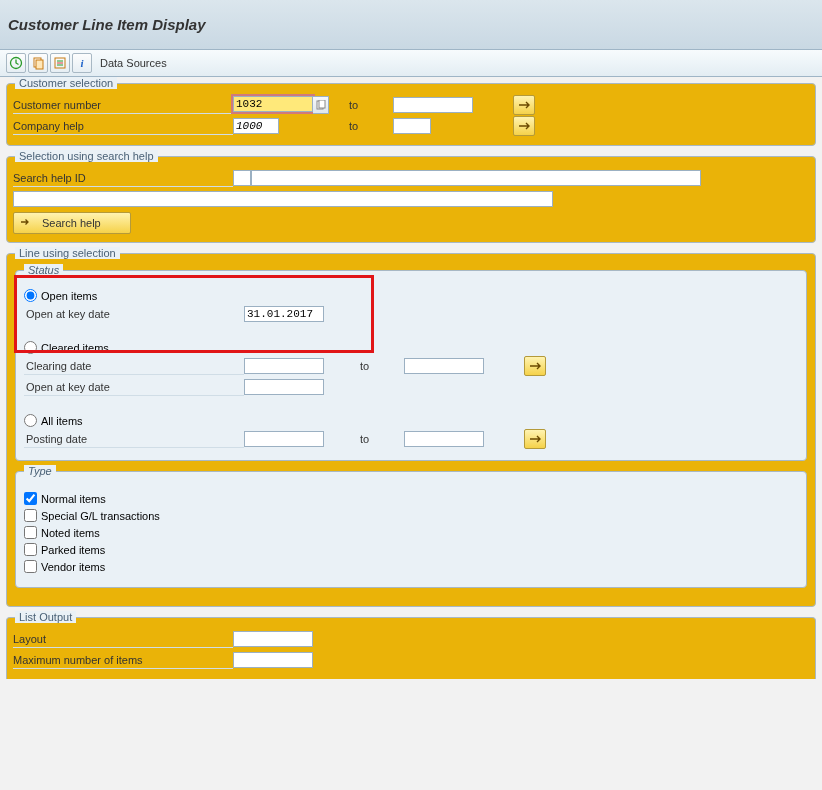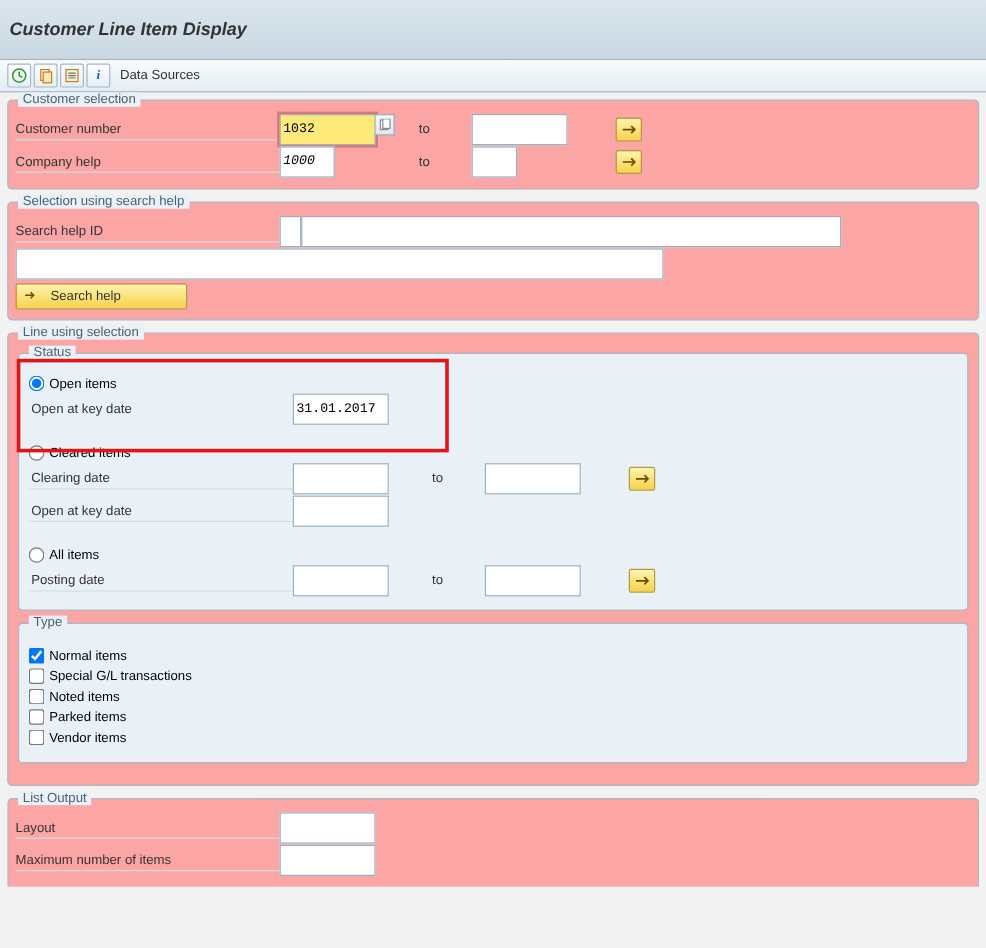--- a/index.html
+++ b/index.html
@@ -46,21 +46,21 @@
     font-family: "Times New Roman", serif;
     font-style: italic;
   }
   .toolbar-label { margin-left: 6px; color: #333; }
   .main {
     padding: 6px;
   }
   .group {
     border: 1px solid #a8b8c4;
     border-radius: 4px;
-    background: #fca5a5;
+    background: #eab308;
     margin-bottom: 10px;
     padding: 4px 6px 8px 6px;
     position: relative;
   }
   .group-title {
     position: relative;
     top: -11px;
     background: #eaf1f6;
     display: inline-block;
     padding: 0 4px;
@@ -74,20 +74,21 @@
     margin: 6px 2px 10px 2px;
     padding: 4px 8px 10px 8px;
   }
   .subgroup-title {
     position: relative;
     top: -11px;
     background: #eaf1f6;
     display: inline-block;
     padding: 0 4px;
     color: #4a6176;
+    font-style: italic;
   }
   .row {
     display: flex;
     align-items: center;
     margin: 1px 0;
     min-height: 20px;
   }
   .label-col {
     width: 220px;
     color: #333;
@@ -98,21 +99,21 @@
   .field-col1 { width: 110px; }
   .to-col { width: 50px; text-align: left; padding-left: 6px; color:#333;}
   .field-col2 { width: 100px; }
   .btn-col { width: 60px; padding-left: 20px; }
   input[type="text"] {
     border: 1px solid #9bb0c2;
     background: #fff;
     height: 16px;
     font-family: "Courier New", monospace;
     font-size: 11px;
-    padding: 12px 2px;
+    padding: 0 2px;
   }
   .in-wide { width: 80px; }
   .in-narrow { width: 46px; font-style: italic; }
   .in-co { width: 38px; }
   .highlight-field {
     background: #ffe97a !important;
     outline: 2px solid #d07a7a;
     outline-offset: 0px;
   }
   .f4-icon {
@@ -127,21 +128,21 @@
   .multi-btn {
     width: 22px; height: 20px;
     border: 1px solid #b49a3a;
     background: linear-gradient(#fff3b0,#f5d24a);
     border-radius: 2px;
     display: inline-flex; align-items:center; justify-content:center;
     cursor: pointer;
     font-size: 10px; color:#6b4a00;
   }
   .search-help-btn {
-    width: 143px; height: 22px;
+    width: 118px; height: 22px;
     border: 1px solid #b49a3a;
     background: linear-gradient(#fff3b0,#f5d24a);
     border-radius: 2px;
     display: inline-flex; align-items:center;
     cursor: pointer; padding-left: 6px;
     gap: 12px; color:#333;
     margin-top: 2px;
   }
   .search-help-btn .arr { color:#6b4a00; font-size:10px;}
   .long-input-f4 { width: 450px; }

